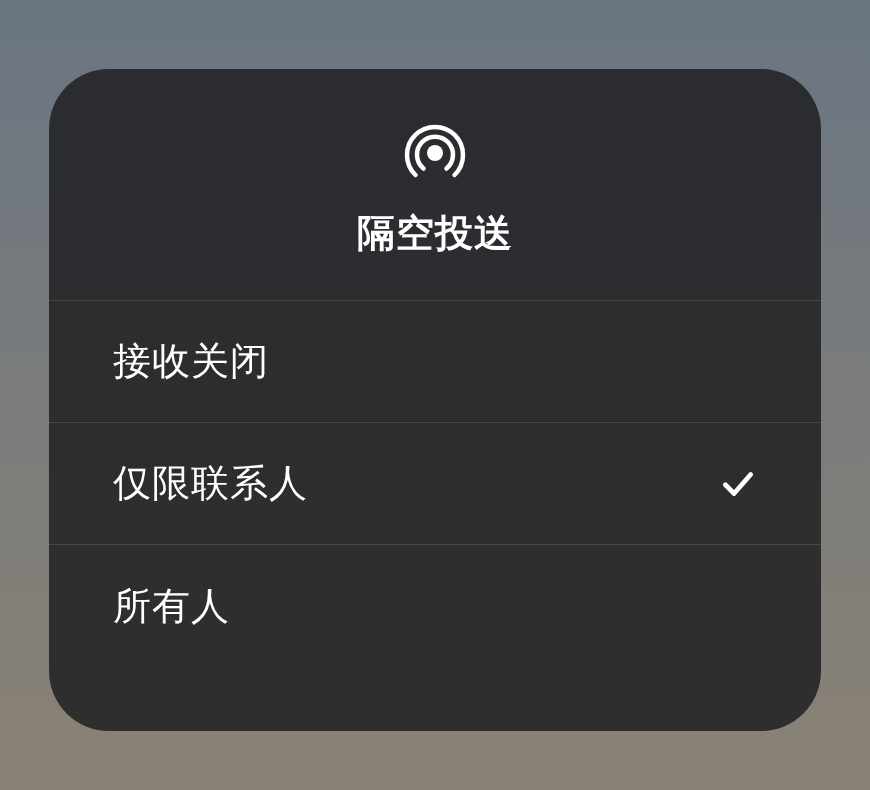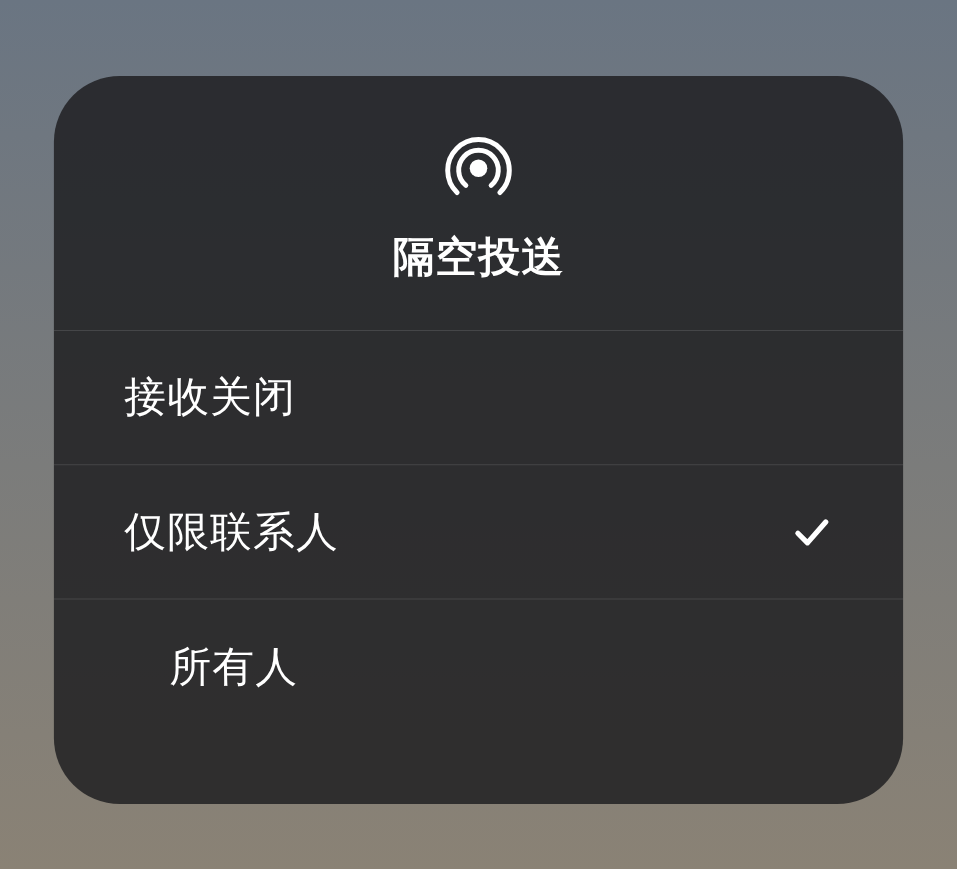--- a/index.html
+++ b/index.html
@@ -58,21 +58,20 @@
       display: flex;
       align-items: center;
       justify-content: space-between;
       padding: 0 64px;
       border-bottom: 1px solid rgba(255, 255, 255, 0.12);
       cursor: pointer;
     }
 
     .option:last-child {
       border-bottom: none;
-      margin-left: 41px;
     }
 
     .option-label {
       color: #fff;
       font-size: 38px;
       font-weight: 400;
       letter-spacing: 1px;
     }
 
     .checkmark {

